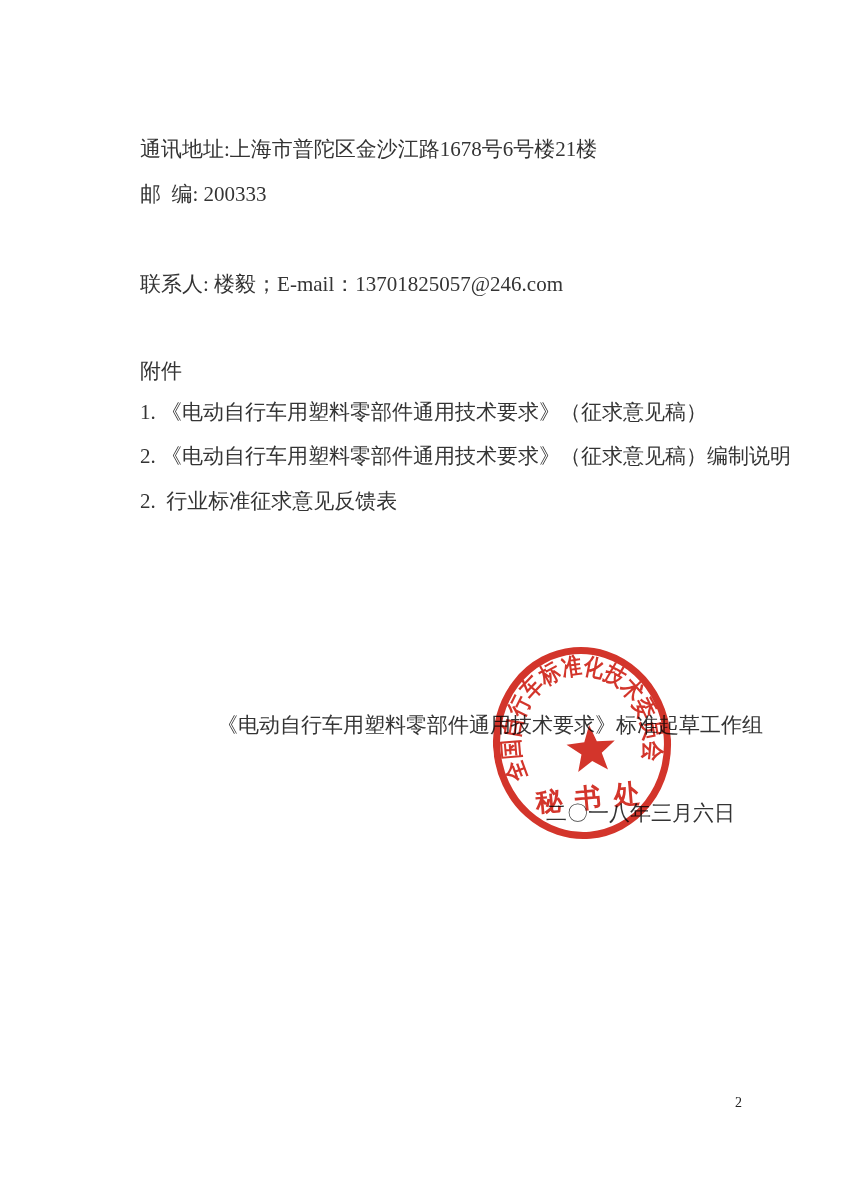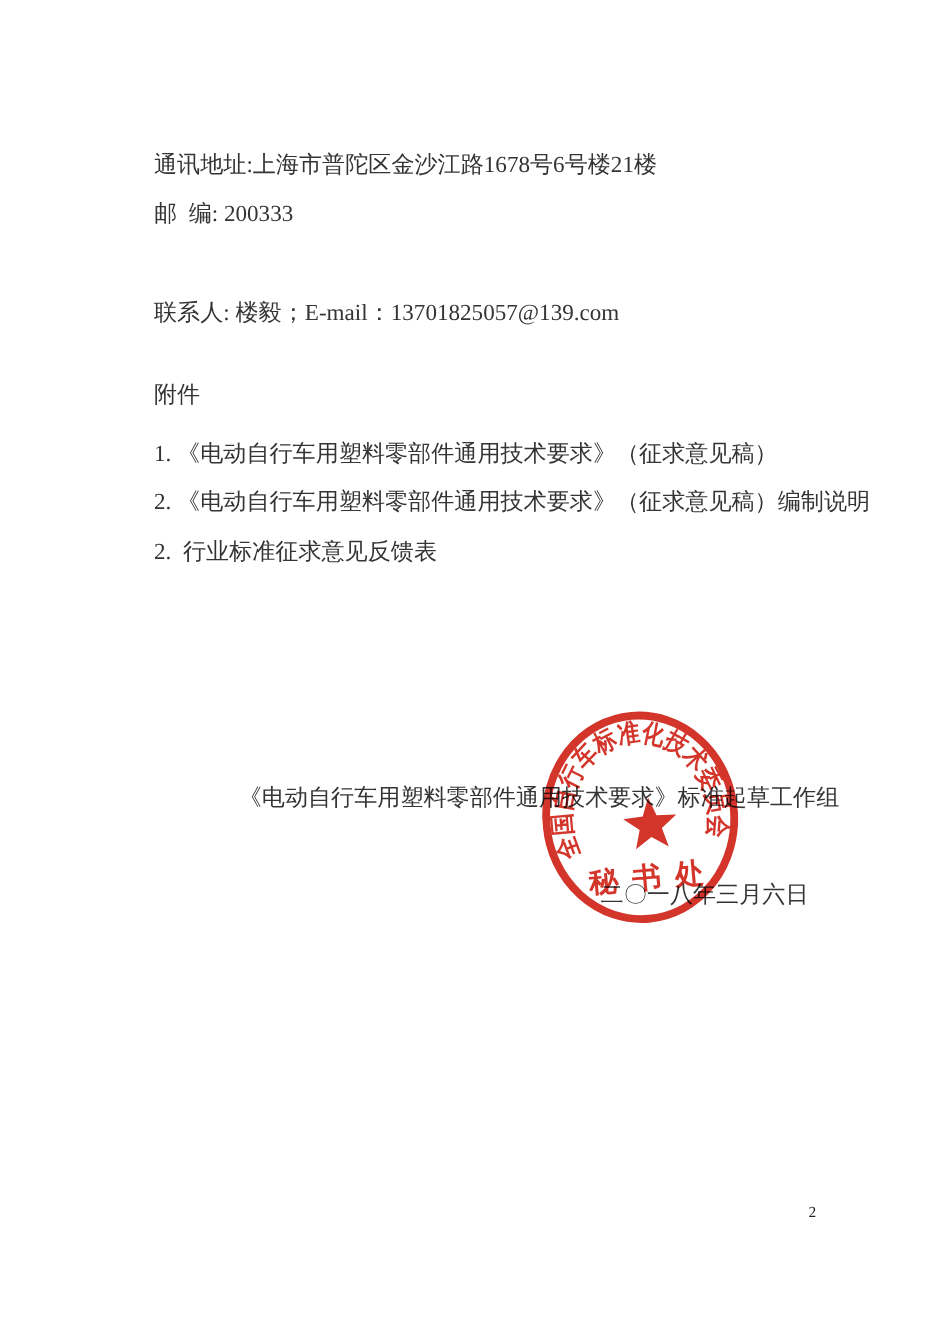--- a/index.html
+++ b/index.html
@@ -45,23 +45,23 @@
     color:#222;
   }
 </style>
 </head>
 <body>
 
 <div class="page">
 
   <div class="tline" style="top:137px">通讯地址:上海市普陀区金沙江路1678号6号楼21楼</div>
   <div class="tline" style="top:182px">邮  编: 200333</div>
-  <div class="tline" style="top:272px">联系人: 楼毅；E-mail：13701825057@139.com</div>
+  <div class="tline" style="top:272px">联系人: 楼毅；E-mail：13701825057@246.com</div>
 
-  <div class="tline" style="top:346px">附件</div>
+  <div class="tline" style="top:359px">附件</div>
   <div class="tline" style="top:400px">1. 《电动自行车用塑料零部件通用技术要求》（征求意见稿）</div>
   <div class="tline" style="top:444px">2. 《电动自行车用塑料零部件通用技术要求》（征求意见稿）编制说明</div>
   <div class="tline" style="top:489px">2.  行业标准征求意见反馈表</div>
 
   <div class="sigline" style="top:713px;right:81px">《电动自行车用塑料零部件通用技术要求》标准起草工作组</div>
   <div class="sigline" style="top:801px;right:109px">二〇一八年三月六日</div>
 
   <div class="stamp">
     <svg width="178" height="194" viewBox="0 0 175 190" xmlns="http://www.w3.org/2000/svg">
 

